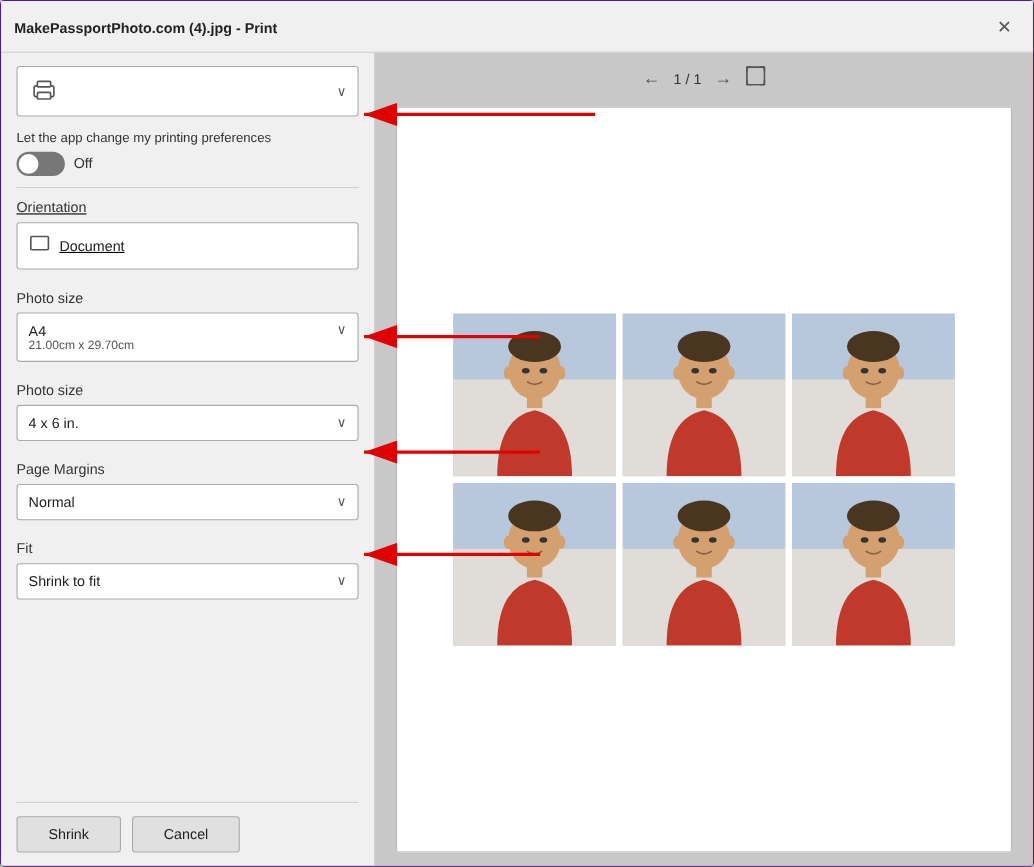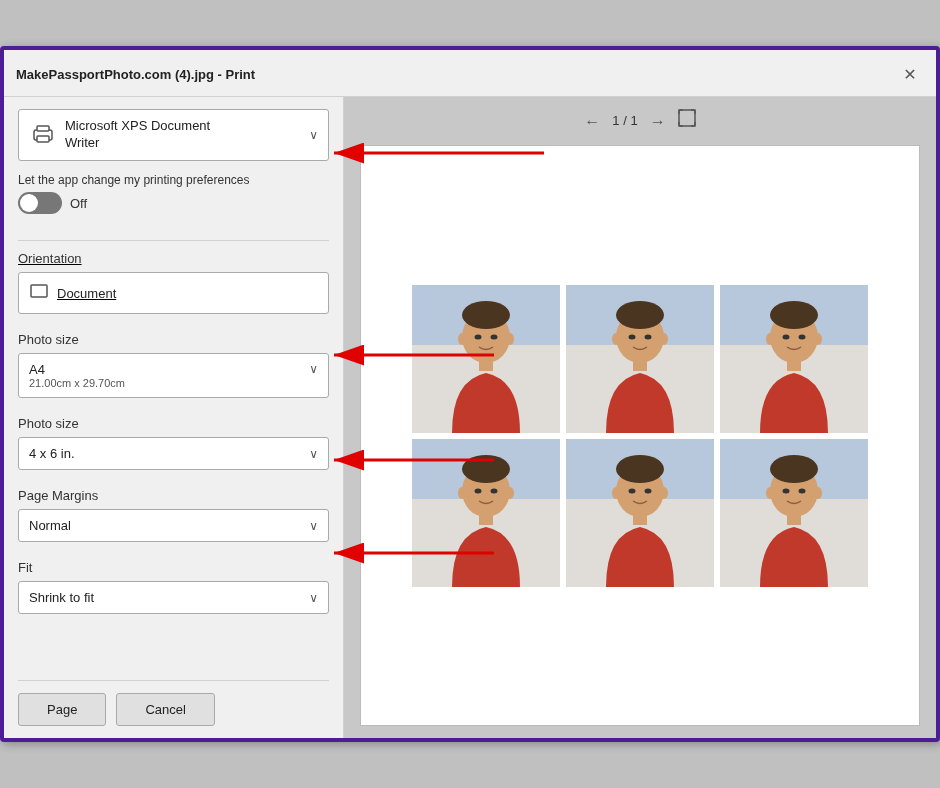--- a/index.html
+++ b/index.html
@@ -9,24 +9,24 @@
       font-size: 14px;
       display: flex;
       justify-content: center;
       align-items: center;
       width: 940px;
       height: 788px;
       overflow: hidden;
     }
     .dialog {
       background: #fdba74;
-      border: 4px solid #4c1d95;
+      border: 1px solid #4c1d95;
       border-radius: 4px;
       width: 940px;
-      height: 696px;
+      height: 788px;
       display: flex;
       flex-direction: column;
       box-shadow: 2px 2px 10px rgba(0,0,0,0.3);
       position: relative;
     }
     .title-bar {
       background: #f0f0f0;
       padding: 10px 12px 8px 12px;
       display: flex;
       align-items: center;
@@ -102,21 +102,20 @@
       line-height: 1.3;
     }
     .chevron-down {
       font-size: 12px;
       color: #555;
     }
     .toggle-row {
       display: flex;
       align-items: center;
       gap: 10px;
-      margin-bottom: 16px;
     }
     .toggle-switch {
       width: 44px;
       height: 22px;
       background: #777;
       border-radius: 11px;
       position: relative;
       cursor: pointer;
       flex-shrink: 0;
     }
@@ -332,24 +331,20 @@
       <div class="printer-section" style="position:relative;">
         <div class="printer-dropdown">
           <div class="printer-dropdown-inner">
             <div class="printer-icon">
               <svg width="24" height="24" viewBox="0 0 24 24" fill="none">
                 <rect x="3" y="7" width="18" height="10" rx="2" stroke="#555" stroke-width="1.5" fill="white"></rect>
                 <rect x="6" y="3" width="12" height="5" rx="1" stroke="#555" stroke-width="1.5" fill="white"></rect>
                 <rect x="6" y="13" width="12" height="6" rx="1" stroke="#555" stroke-width="1.5" fill="white"></rect>
               </svg>
             </div>
-            <div class="printer-name">
-              <div>Microsoft XPS Document</div>
-              <div>Writer</div>
-            </div>
           </div>
           <span class="chevron-down">∨</span>
         </div>
       </div>
 
       <div class="toggle-row">
         <div style="display:flex; flex-direction:column; gap:4px; flex:1;">
           <span style="font-size:12px; color:#333; line-height:1.3;">Let the app change my printing preferences</span>
           <div style="display:flex; align-items:center; gap:8px;">
             <div class="toggle-switch"></div>
@@ -404,21 +399,21 @@
       <div style="margin-bottom:4px;">
         <div class="section-label">Fit</div>
         <div class="dropdown-standard">
           <span class="select-text">Shrink to fit</span>
           <span style="font-size:12px; color:#555;">∨</span>
         </div>
       </div>
 
       <div style="flex:1;"></div>
       <div class="bottom-bar" style="padding:0; margin-top:auto; background:transparent; border-top: 1px solid #d0d0d0; padding-top:12px;">
-        <button class="btn-print">Page</button>
+        <button class="btn-print">Shrink</button>
         <button class="btn-cancel">Cancel</button>
       </div>
 
     </div>
 
     <div class="right-panel">
 
       <div class="page-nav">
         <button class="nav-arrow">←</button>
         <span class="page-num">

